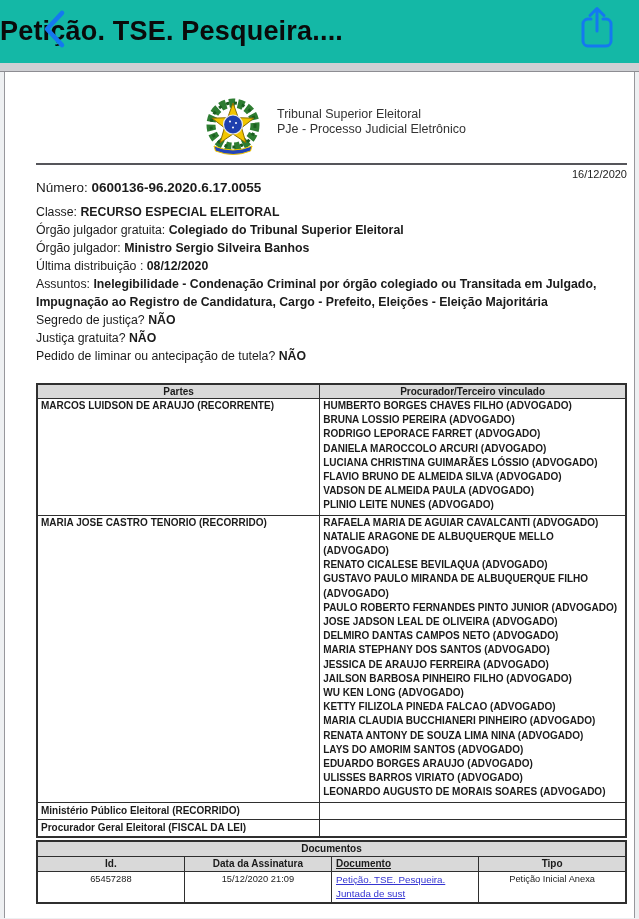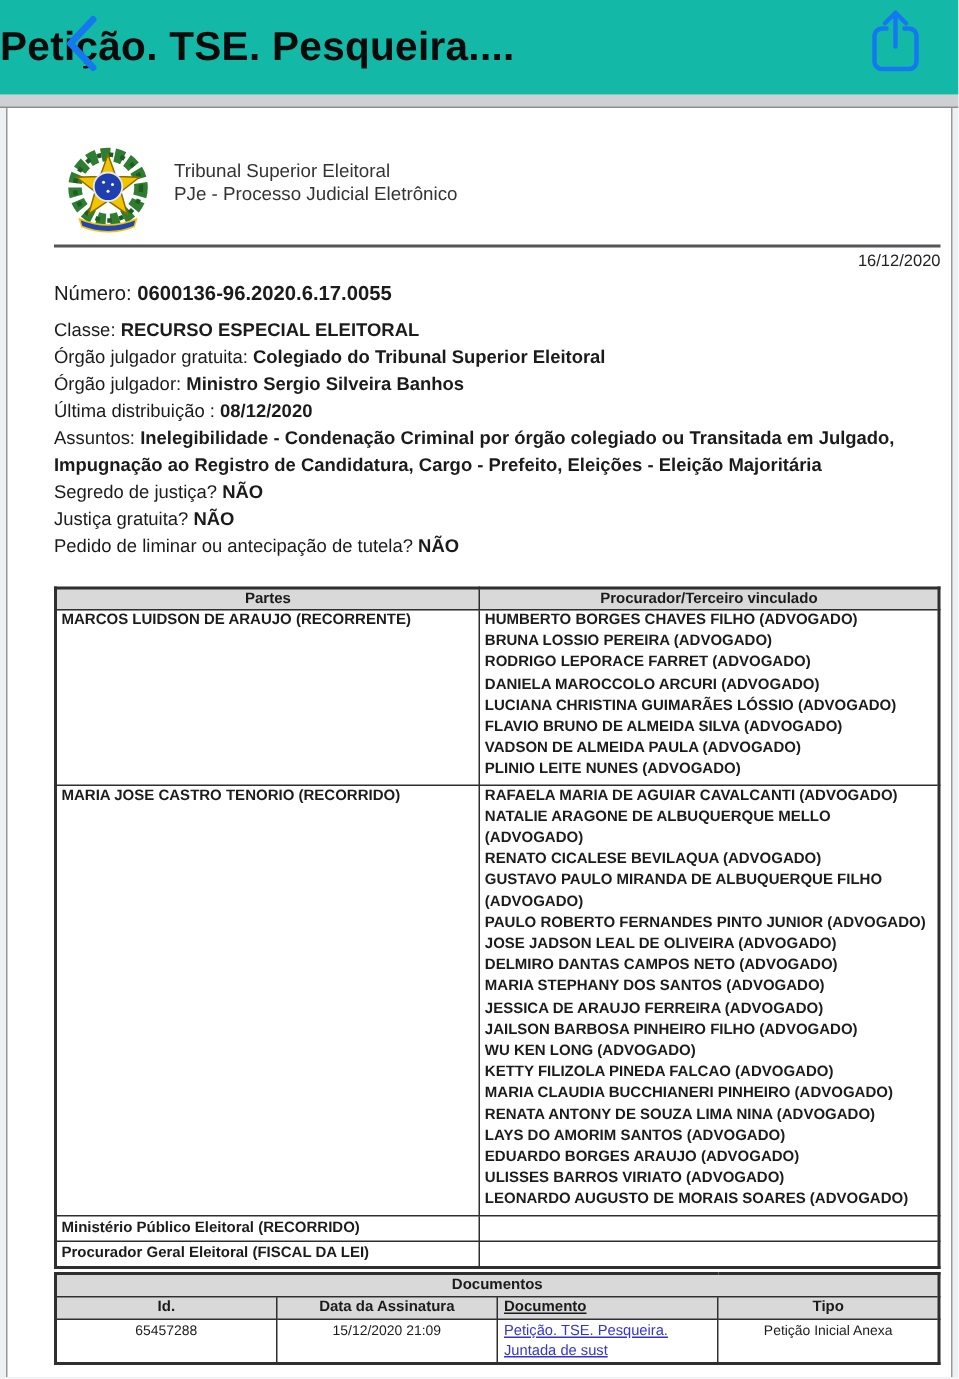--- a/index.html
+++ b/index.html
@@ -15,28 +15,28 @@
               background: none; border: none; cursor: pointer; padding: 0; }
   .share-btn { position: absolute; right: 22px; top: 4px; width: 40px; height: 50px;
                background: none; border: none; cursor: pointer; padding: 0; }
   .divider-band { height: 9px; background: #cfd0d4; border-bottom: 1px solid #8d8d92; }
 
   
   .page { margin: 0 4px; height: 846px; background: #ffffff;
           border-left: 1px solid #97979c; border-right: 1px solid #97979c; overflow: hidden; }
   .content { width: 591px; margin-left: 31px; color: #1b1b1b; }
 
-  .logo-row { margin-top: 24px; display: flex; align-items: flex-start; height: 64px; }
+  .logo-row { margin-top: 24px; display: flex; align-items: flex-start; height: 64px; justify-content: center; }
   .logo-svg { margin-left: 5px; width: 62px; height: 62px; }
   .org-lines { margin-left: 13px; padding-top: 11px; font-size: 12.5px; line-height: 15px; color: #333; }
 
   .rule { margin-top: 3px; border-top: 2px solid #55555a; }
   .doc-date { margin-top: 3px; text-align: right; font-size: 11px; color: #222; }
 
-  .case-number { margin-top: 8px; font-size: 13.5px; }
+  .case-number { font-size: 13.5px; }
   .case-number b { font-weight: bold; }
 
   .fields { margin-top: 8px; font-size: 12.3px; line-height: 18px; }
   .field-line b { font-weight: bold; }
 
   
   table { border-collapse: collapse; width: 100%; table-layout: fixed; }
   .tbl { margin-top: 18px; border: 2px solid #2f2f2f; }
   .tbl th, .tbl td { border: 1px solid #2f2f2f; }
   .tbl th { background: #d9d9d9; font-size: 10px; font-weight: bold; padding: 1px 2px; }

